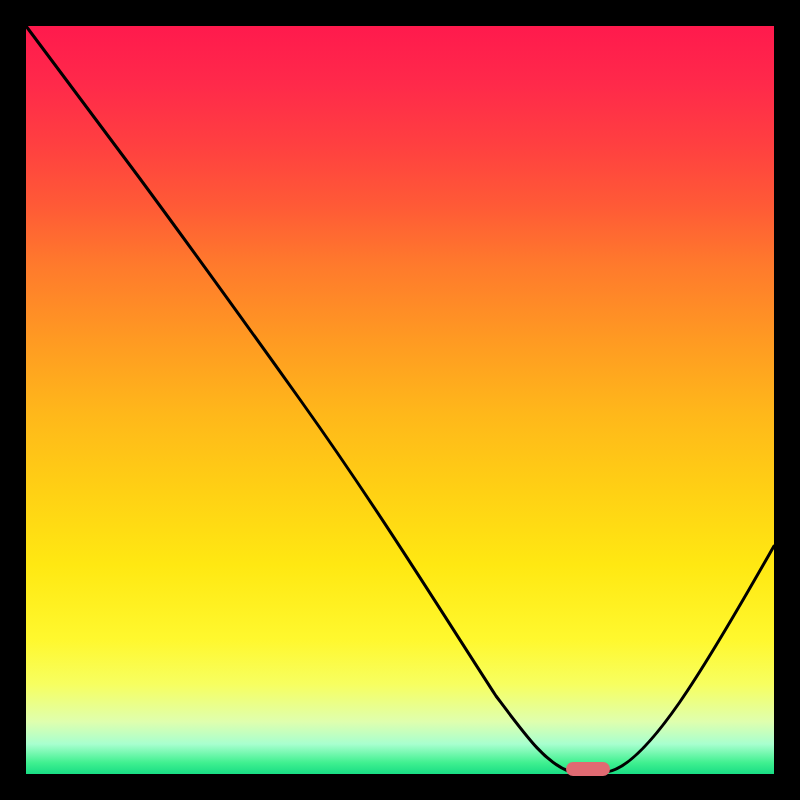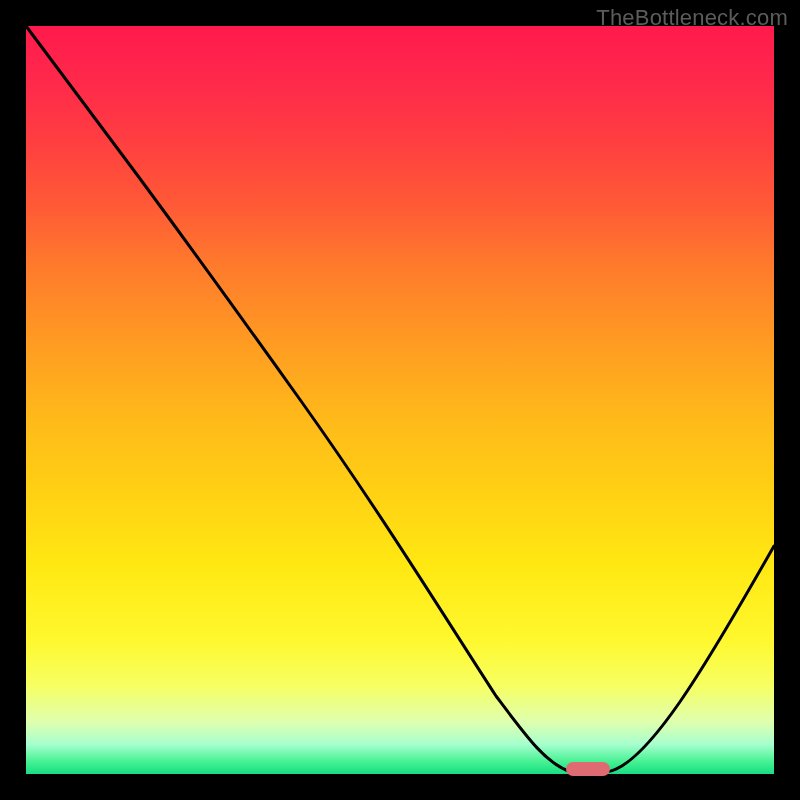--- a/index.html
+++ b/index.html
@@ -80,14 +80,13 @@
       <path class="curve-path" d="M 0 0
                L 112 150
                C 160 215, 200 270, 275 375
                C 350 480, 415 585, 470 670
                C 500 710, 520 738, 545 746
                L 580 746
                C 620 742, 680 640, 748 520"></path>
       <rect class="marker" x="540" y="736" width="44" height="14" rx="7" ry="7"></rect>
     </svg>
   </div>
-  <div class="watermark">TheBottleneck.com</div>
 </div>
 
 </body></html>

